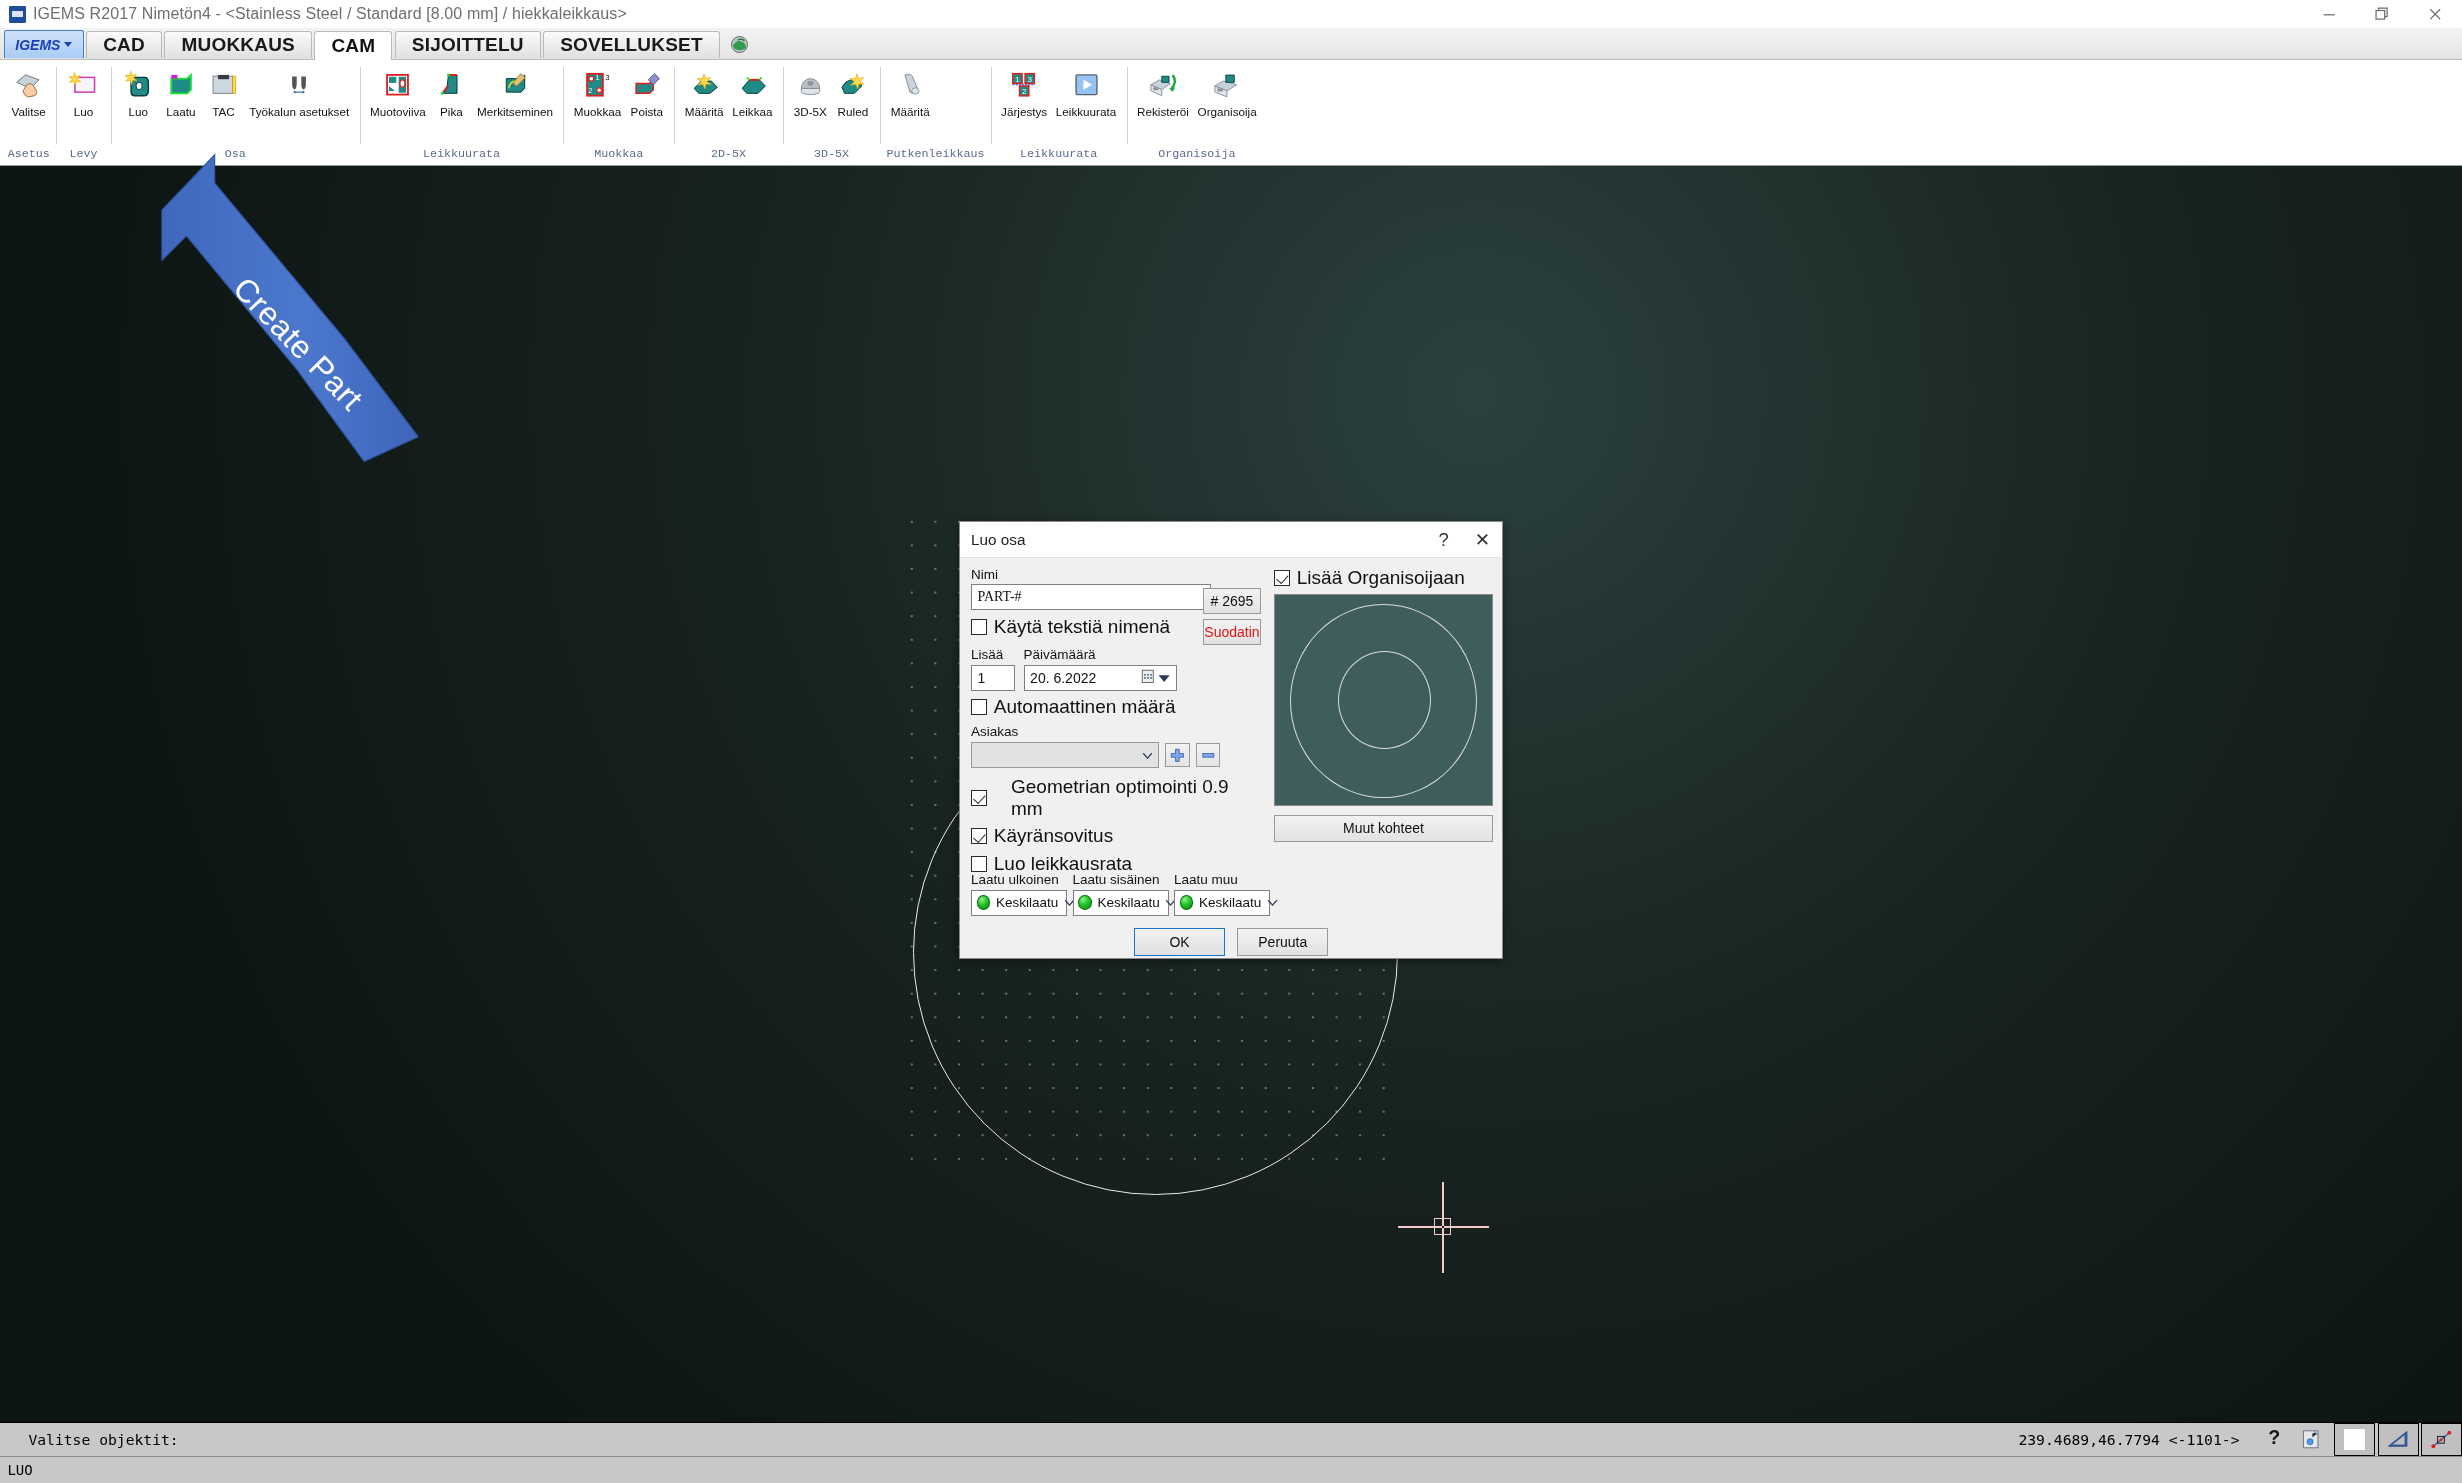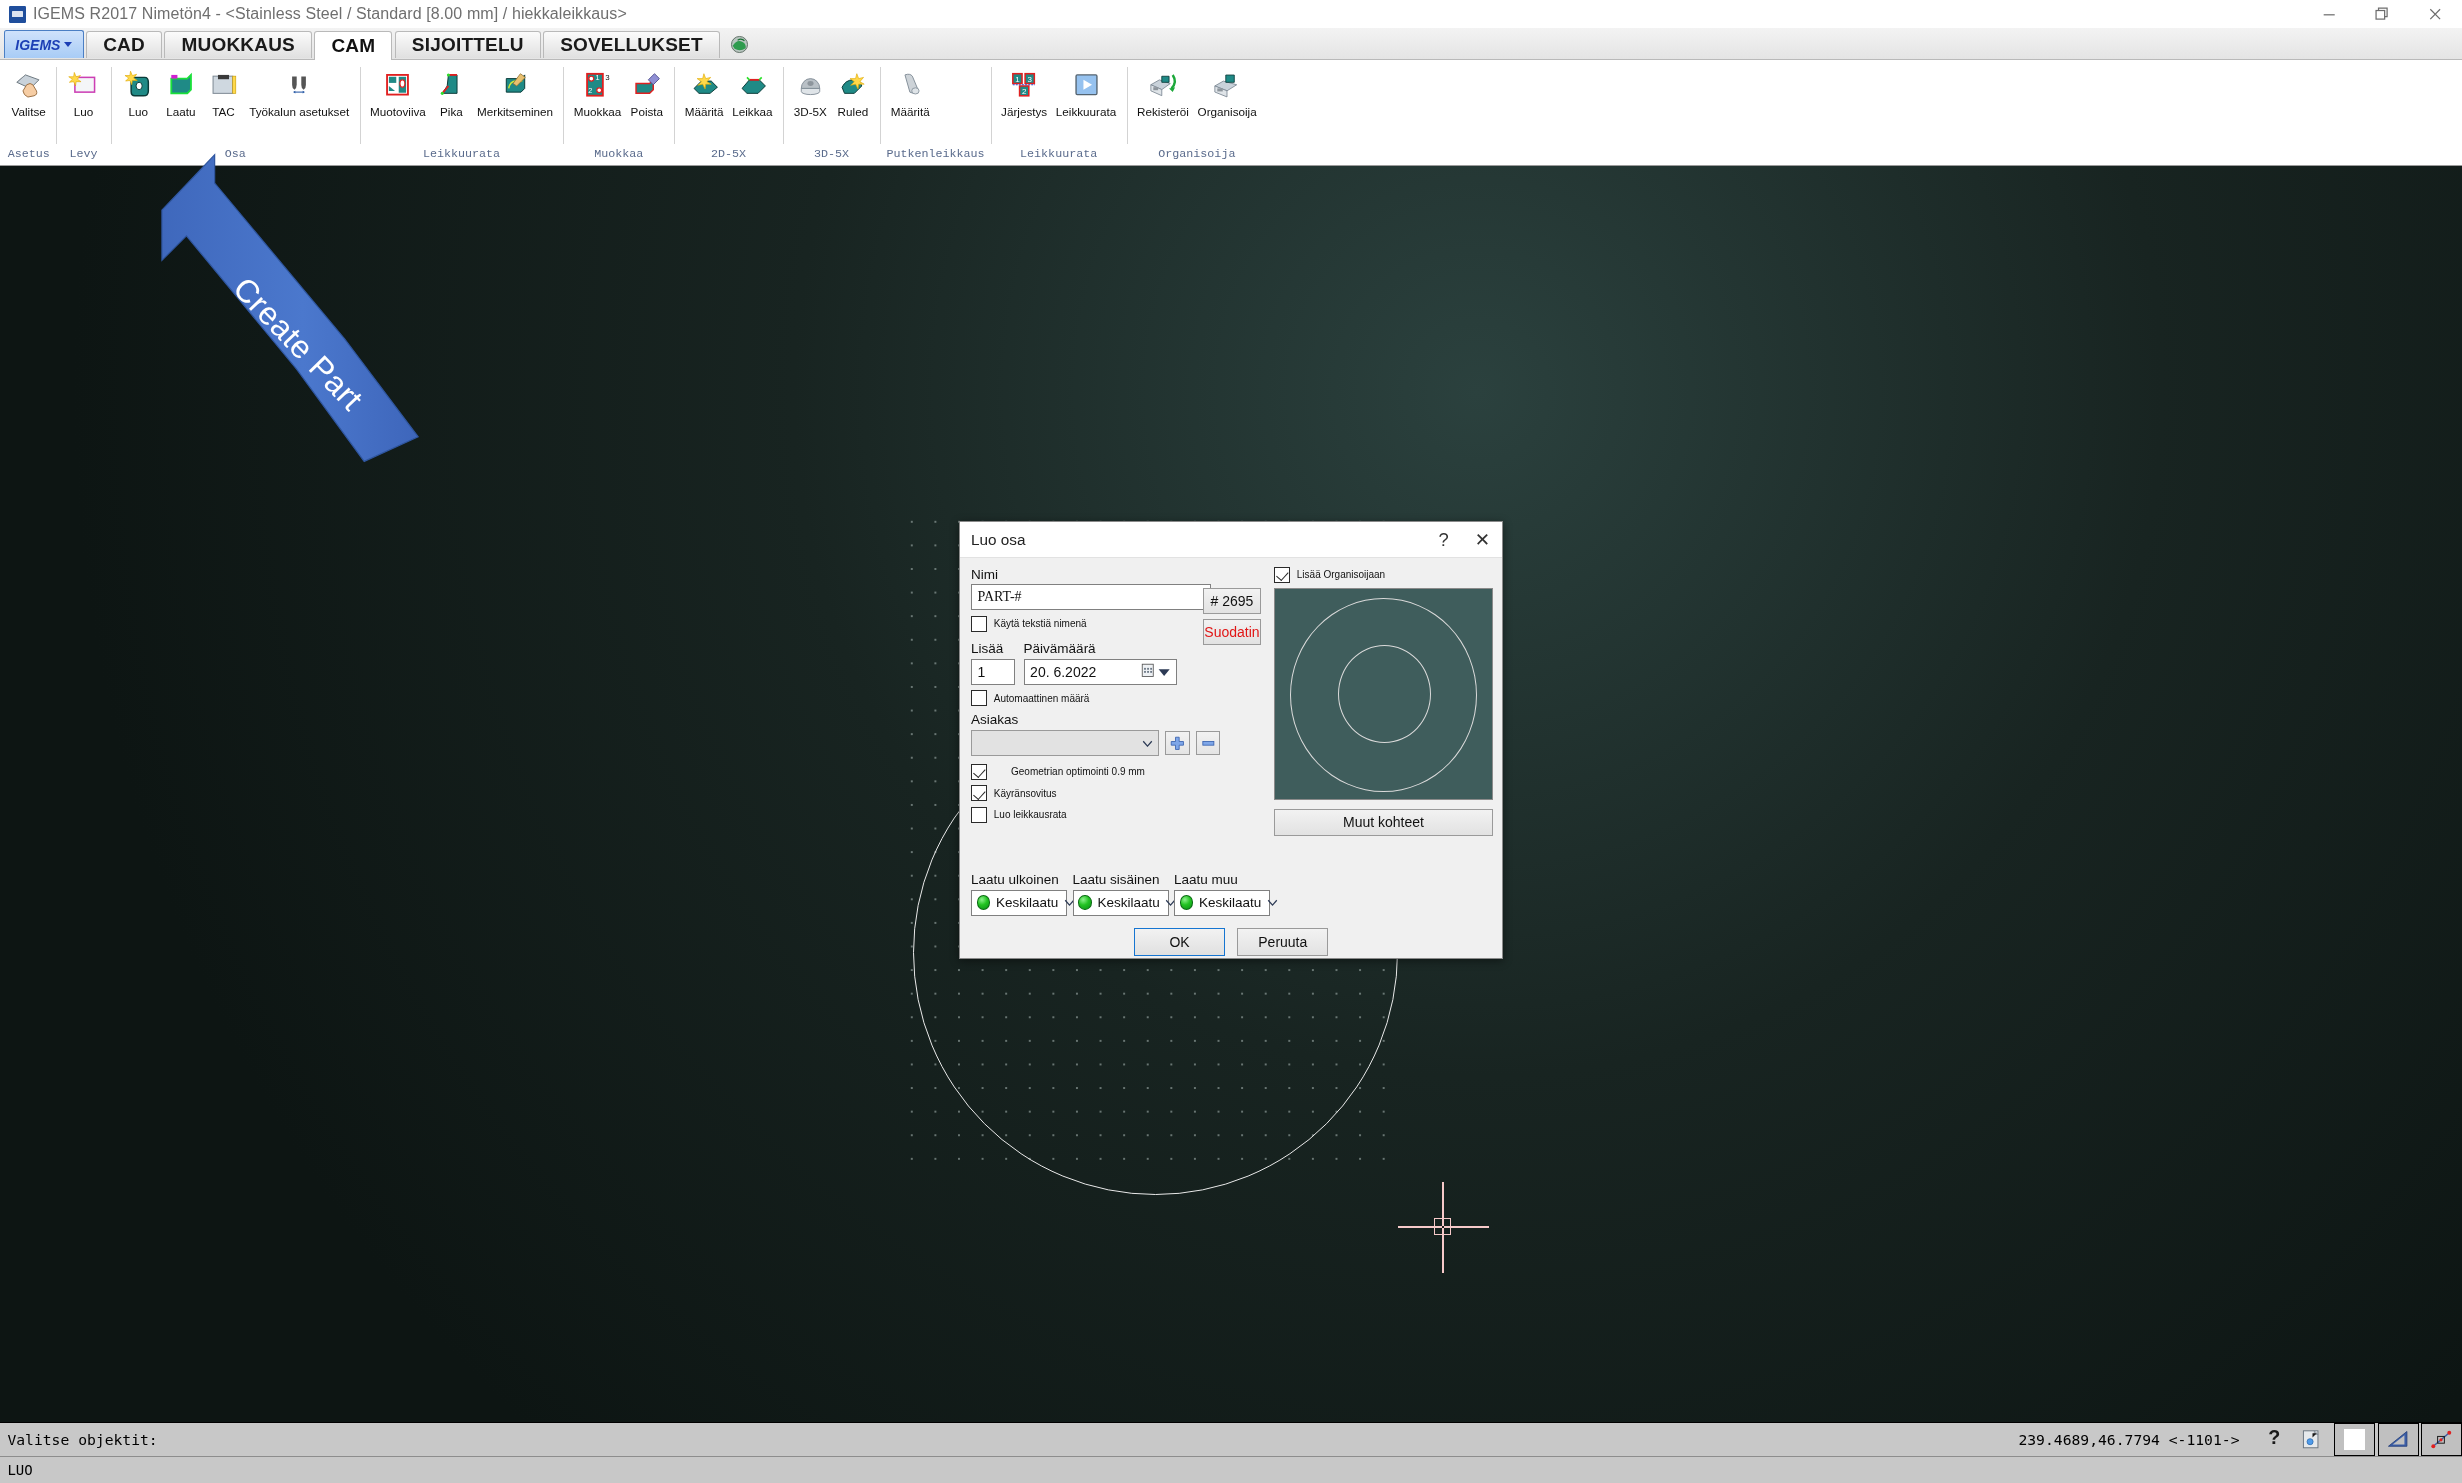--- a/index.html
+++ b/index.html
@@ -164,21 +164,21 @@
 
   .chkrow { display: flex; align-items: center; gap: 6.8px; margin-top: 5.5px; }
   .chk {
     width: 16px; height: 16px; background: #ffffff; border: 1.2px solid #2a2a2a;
     position: relative; flex: none;
   }
   .chk.on::after {
     content: ""; position: absolute; left: 3.7px; top: 1.2px; width: 5.5px; height: 9.8px;
     border: solid #2a2a2a; border-width: 0 1.8px 1.8px 0; transform: rotate(42deg);
   }
-  .chkrow .cl { font-size: 10px; color: #111; }
+  .chkrow .cl { font-size: 19px; color: #111; }
 
   .combo {
     height: 26px; background: #ffffff; border: 0.6px solid #808080;
     display: flex; align-items: center; padding: 0 4.9px; font-size: 13.5px; color:#111; gap: 5.5px;
   }
   .combo.disabled { background: #e2e2e2; border-color:#9a9a9a; }
   .combo .chev { margin-left: auto; color:#2c3a55; font-size: 12.3px; }
   .greendot {
     width: 13.5px; height: 14.7px; border-radius: 50%;
     background: radial-gradient(circle at 35% 28%, #8df08d 0%, #22c322 45%, #0a8f18 100%);
@@ -195,21 +195,21 @@
   }
   .pv-c { position: absolute; border: 1.8px solid #dadada; border-radius: 50%; }
 
   
   .cmdline {
     position: absolute; left: 0; top: 1422px; width: 2462px; height: 34px;
     background: #c8c8c8; border-top: 1.2px solid #000;
     display: flex; align-items: center;
   }
   .cmdline .txt {
-    font-family: "DejaVu Sans Mono", monospace; font-size: 14.7px; color: #000; padding-left: 7.4px;
+    font-family: "DejaVu Sans Mono", monospace; font-size: 14.7px; color: #000; padding-left: 7.4px; margin-left: 21px;
   }
   .cmdline .coords {
     margin-left: auto; font-family: "DejaVu Sans Mono", monospace; font-size: 14.7px; color: #000;
   }
   .cmdline .sb-icons { display: flex; align-items: center; gap: 0; margin-left: 16px; }
   .sb-ic { width: 38px; height: 33px; display:flex; align-items:center; justify-content:center; }
   .sb-tog {
     width: 41px; height: 33px; background: #c0c0c0; border: 1.2px solid #000;
     display:flex; align-items:center; justify-content:center; margin-left: 2.5px;
   }

